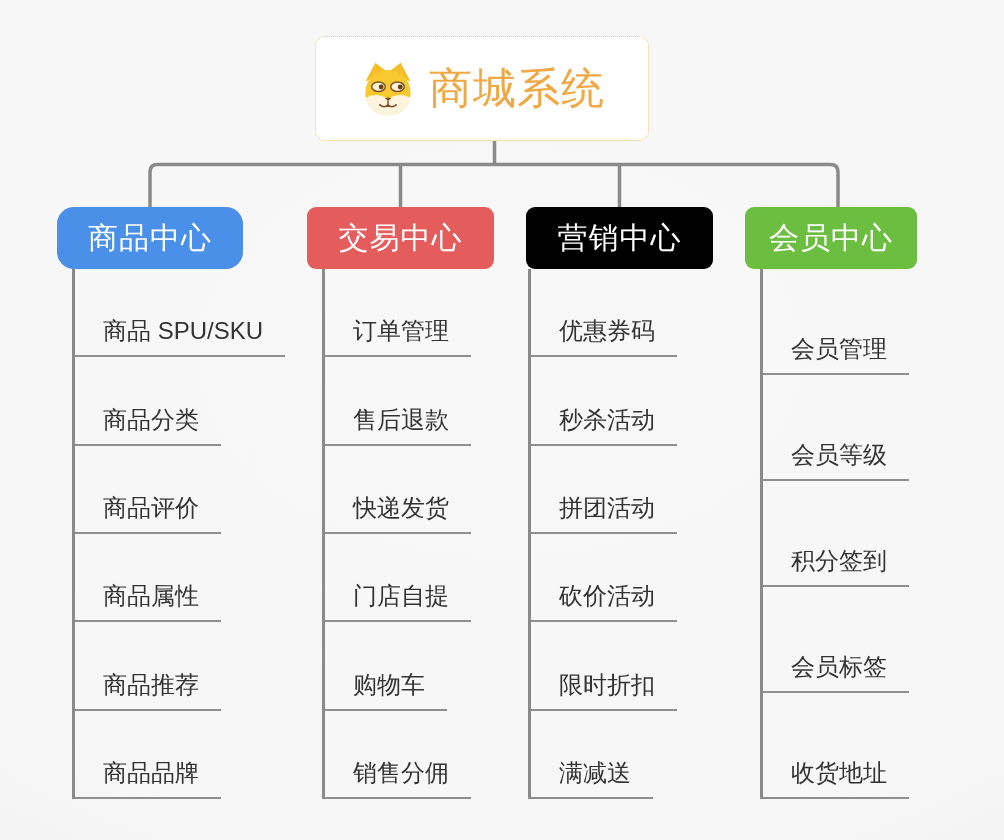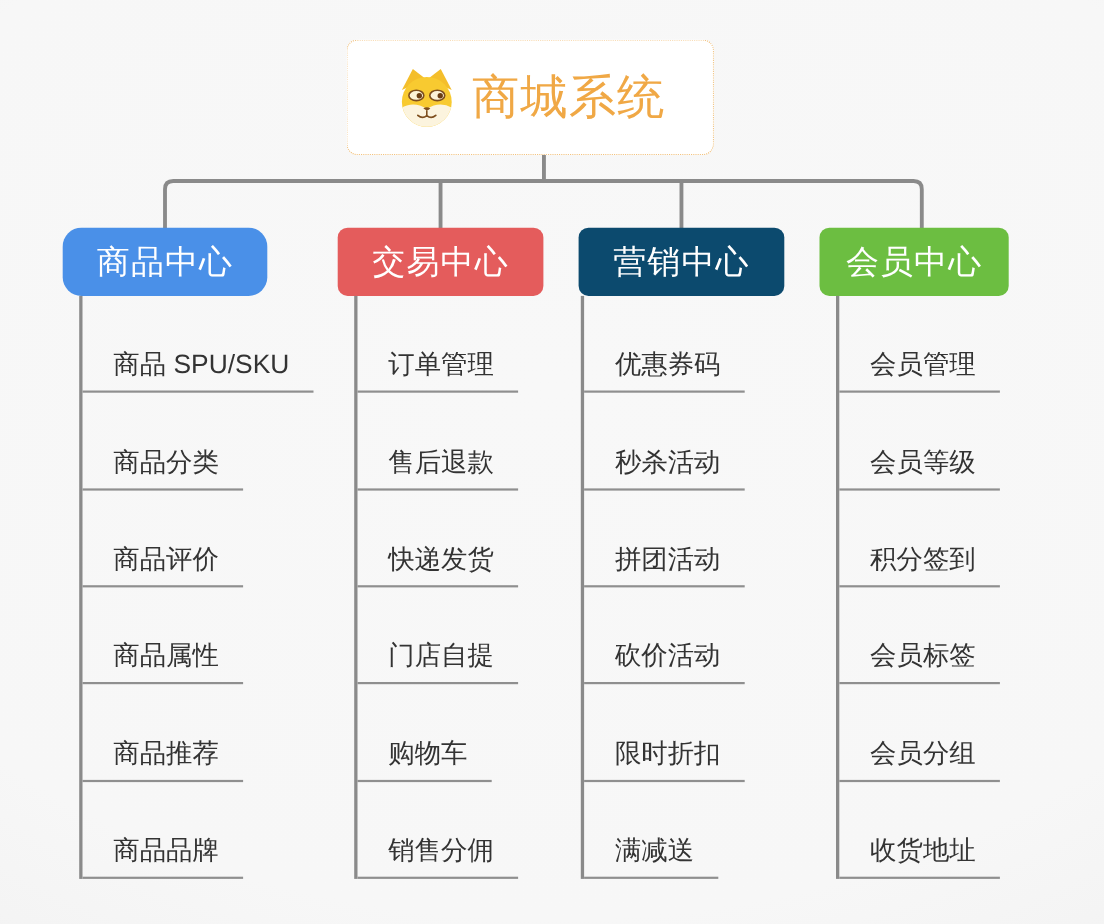--- a/index.html
+++ b/index.html
@@ -91,21 +91,21 @@
     </svg>
     <span class="root-title" style="color: rgb(240, 168, 69);">商城系统</span>
   </div>
 
   <div class="branch-box b0" style="background: rgb(74, 144, 232); border-radius: 17px;">
     <span class="branch-label">商品中心</span>
   </div>
   <div class="branch-box b1" style="background: rgb(228, 92, 92);">
     <span class="branch-label">交易中心</span>
   </div>
-  <div class="branch-box b2" style="background: #0c4a6e;">
+  <div class="branch-box b2" style="background: #000000;">
     <span class="branch-label">营销中心</span>
   </div>
   <div class="branch-box b3" style="background: rgb(108, 190, 65);">
     <span class="branch-label">会员中心</span>
   </div>
 
   <ul class="col c0">
     <li>
         <span class="sub-item">商品 SPU/SKU</span>
       </li>
@@ -175,20 +175,17 @@
     <li>
         <span class="sub-item">会员等级</span>
       </li>
     <li>
         <span class="sub-item">积分签到</span>
       </li>
     <li>
         <span class="sub-item">会员标签</span>
       </li>
     <li>
-        <span class="sub-item">会员分组</span>
-      </li>
-    <li>
         <span class="sub-item">收货地址</span>
       </li>
   </ul>
 
 </div>
 
 </body></html>

